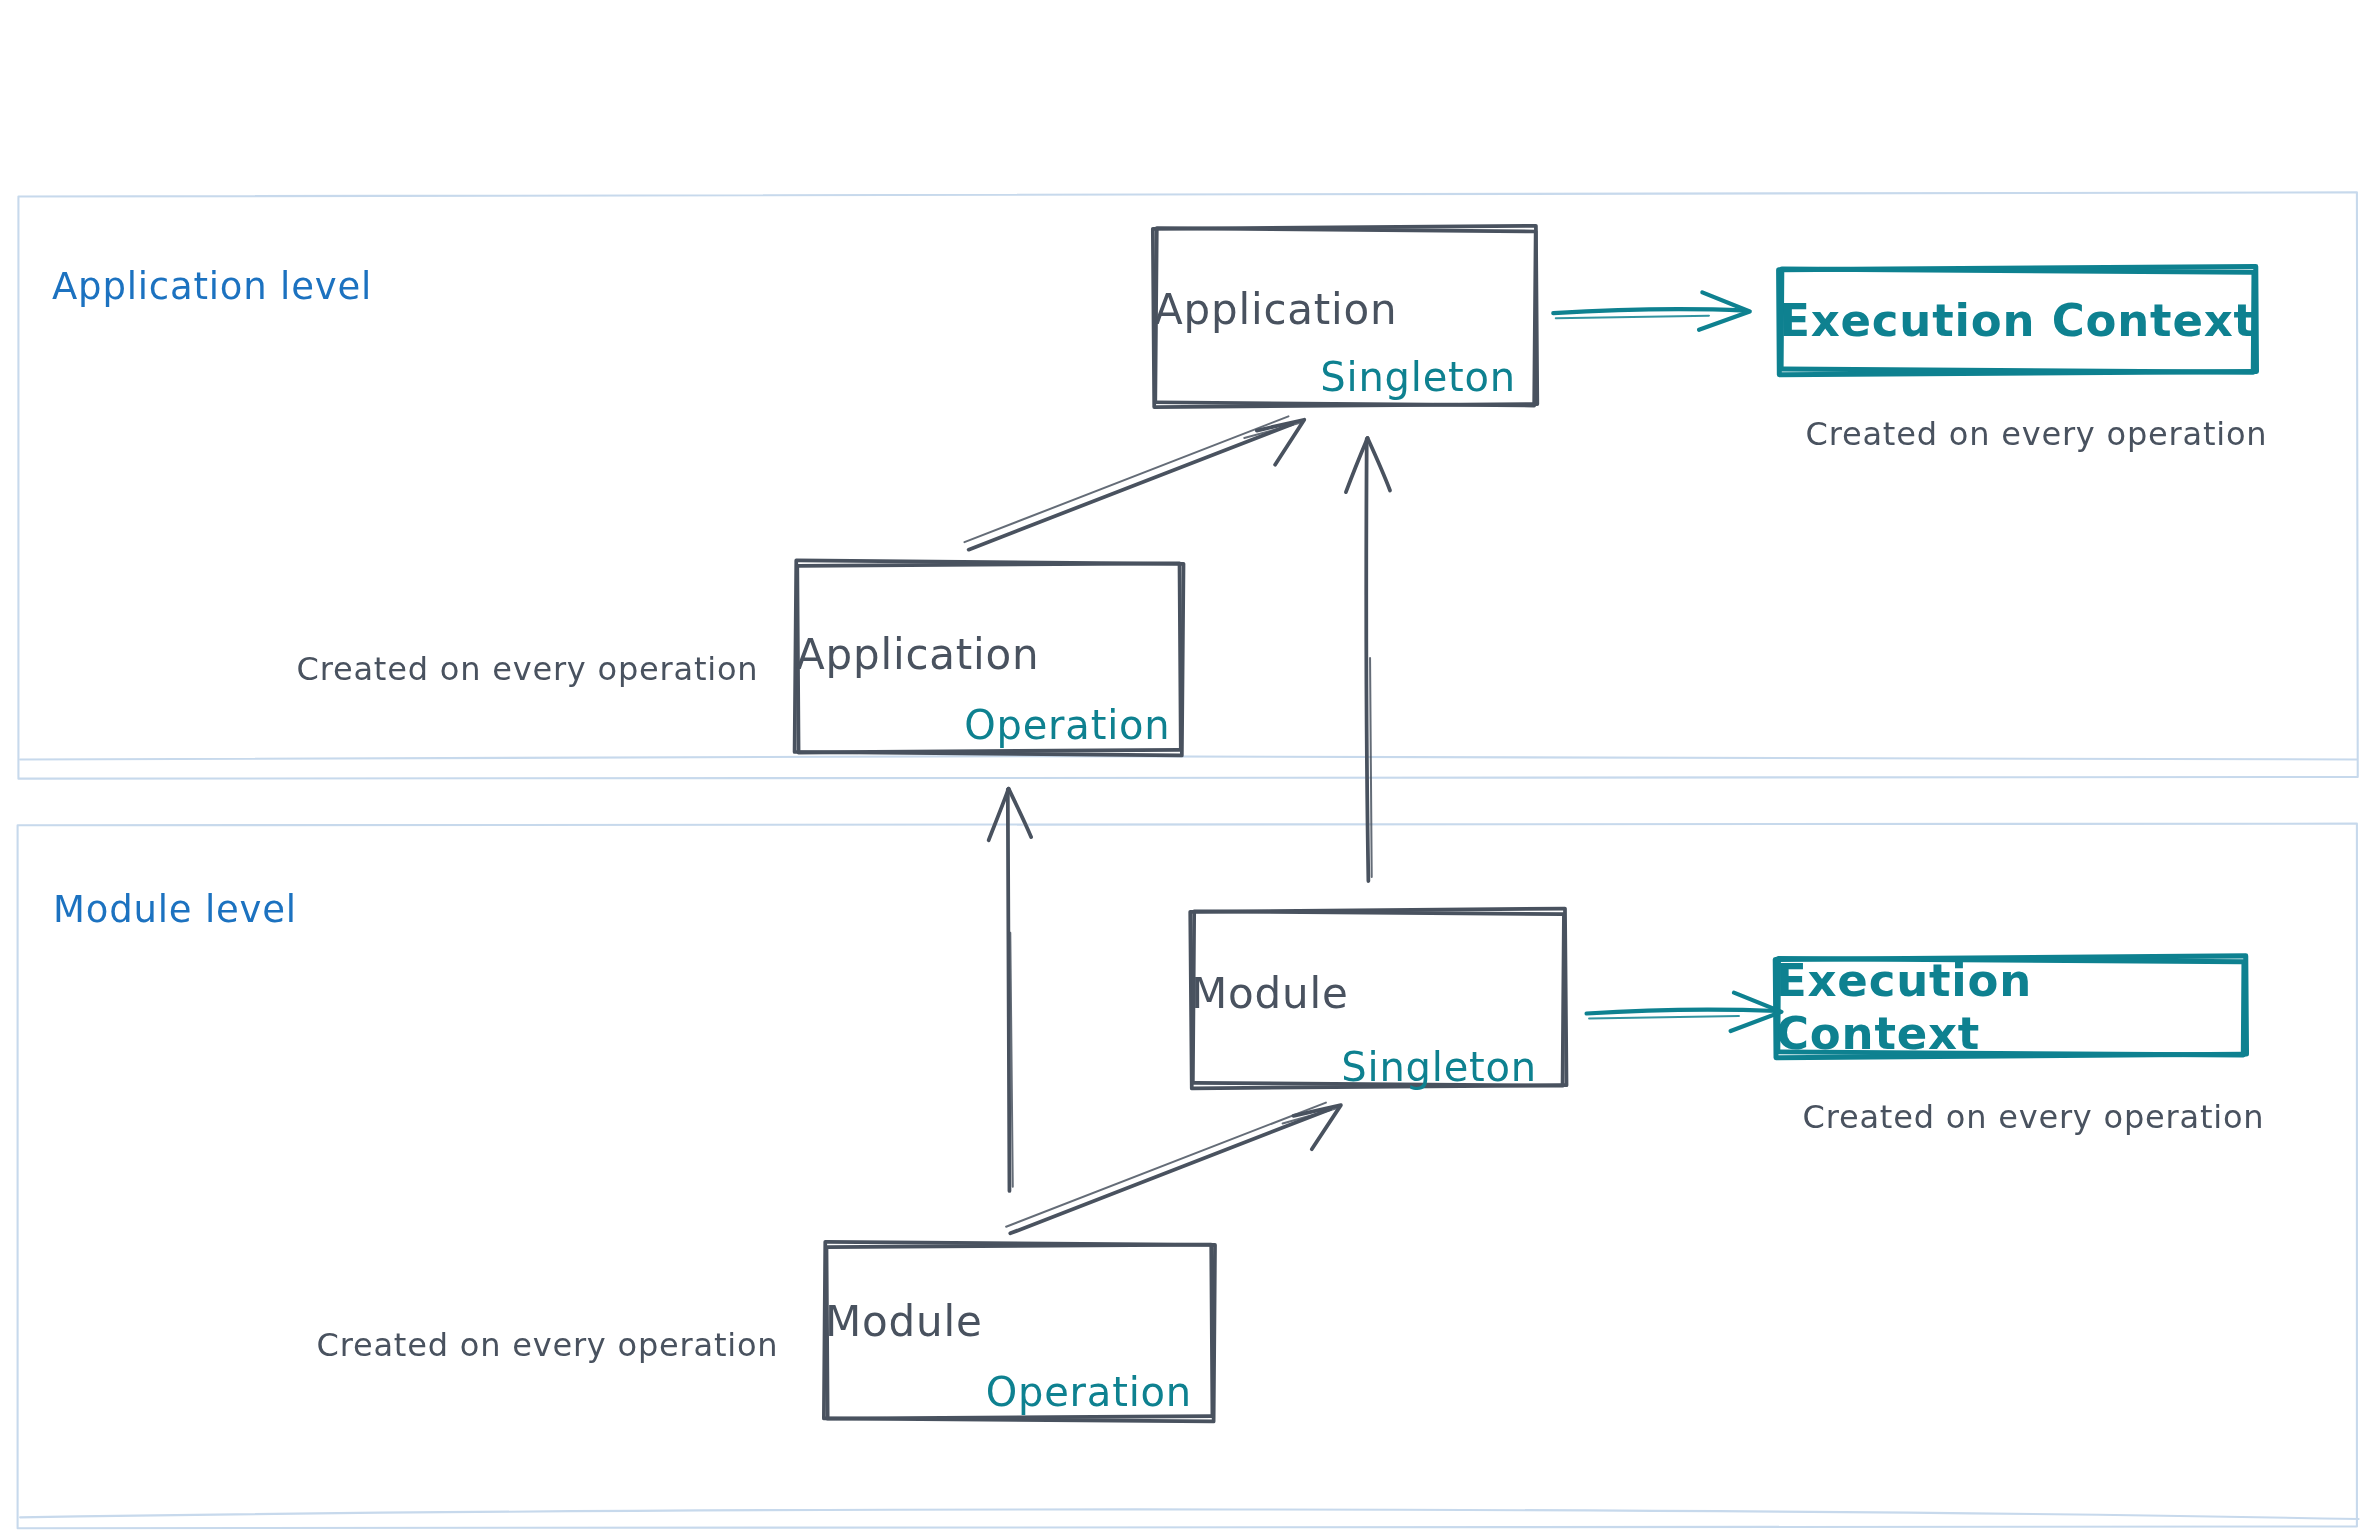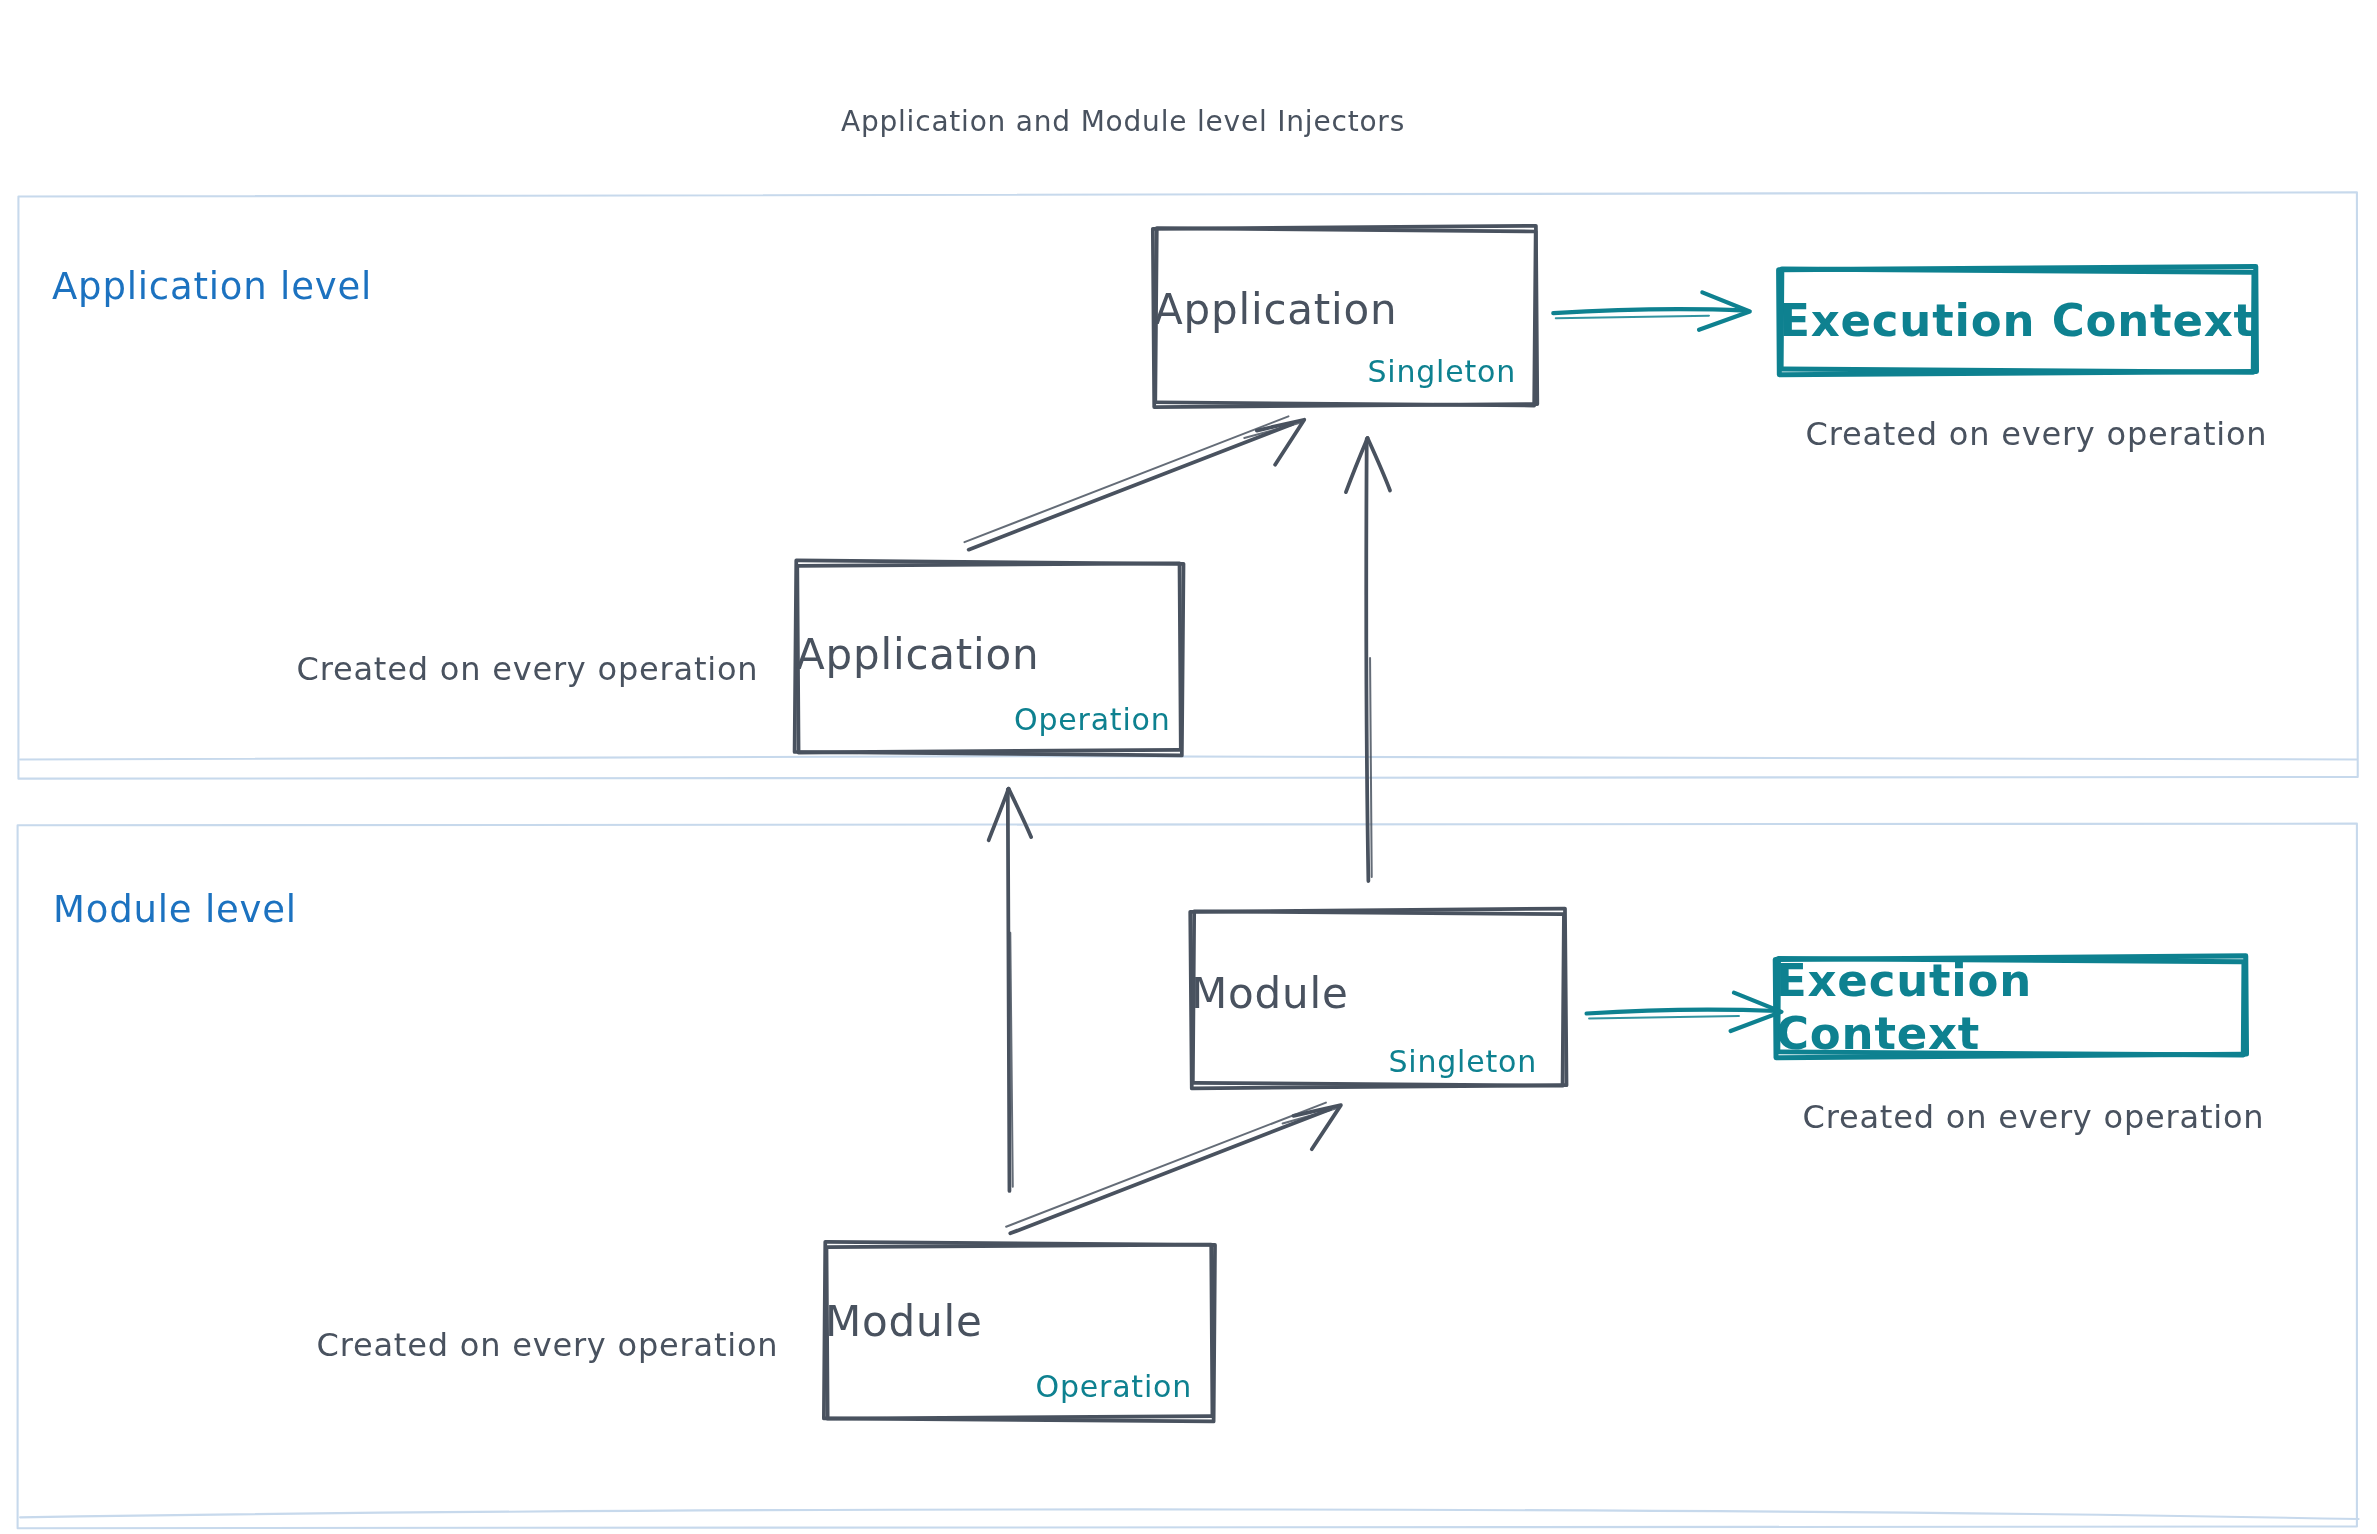--- a/index.html
+++ b/index.html
@@ -17,21 +17,21 @@
 
   .abs{position:absolute;}
   .page-title{color:var(--blue,#1c72c0);font-size:55px;font-weight:bold;
               letter-spacing:1.7px;text-align:center;width:916px;left:650px;top:11.7px;}
   .page-subtitle{color:var(--dark,#49525f);font-size:28px;letter-spacing:0.8px;
                  text-align:center;width:916px;left:665px;top:105px;}
   .section-label{color:var(--blue,#1c72c0);font-size:37px;letter-spacing:0.8px;margin-top:22px;}
   .box-text{position:absolute;}
   .box-title{position:absolute;width:100%;text-align:left;color:var(--dark,#49525f);
              font-size:42px;letter-spacing:0.8px;}
-  .box-tag{position:absolute;color:var(--teal,#0e8190);font-size:30px;letter-spacing:0.8px;}
+  .box-tag{position:absolute;color:var(--teal,#0e8190);font-size:40px;letter-spacing:0.8px;}
   .exec-box-label{position:absolute;display:flex;align-items:center;justify-content:center;
                   color:var(--teal,#0e8190);font-size:45px;letter-spacing:0.8px;font-weight:bold;}
   .note{position:absolute;color:var(--dark,#49525f);font-size:32px;letter-spacing:0.8px;
         text-align:center;}
 </style>
 </head>
 <body>
 
 <div class="canvas">
 
@@ -108,21 +108,20 @@
       <path class="stroke-teal-thin" d="M1868 382 L2052 379"></path>
       <path class="stroke-teal-line" d="M2044 351 L2101 374 L2040 396"></path>
     </g>
     <g>
       <path class="stroke-teal-line" d="M1905 1217 C1985 1212 2060 1211 2134 1214"></path>
       <path class="stroke-teal-thin" d="M1908 1223 L2088 1220"></path>
       <path class="stroke-teal-line" d="M2082 1192 L2139 1215 L2078 1238"></path>
     </g>
   </svg>
 
-  <div class="abs page-subtitle">Application and Module level Injectors</div>
 
   <div class="abs section-label" style="left:52px;top:243px;">Application level</div>
   <div class="abs section-label" style="left:53px;top:866px;">Module level</div>
 
   <div class="box-text" style="left:1154px;top:227px;width:383px;height:178px;">
     <div class="box-title" style="top:58px;">Application</div>
     <div class="box-tag" style="right:21px;top:127px;">Singleton</div>
   </div>
 
   <div class="box-text" style="left:796px;top:562px;width:387px;height:192px;">

